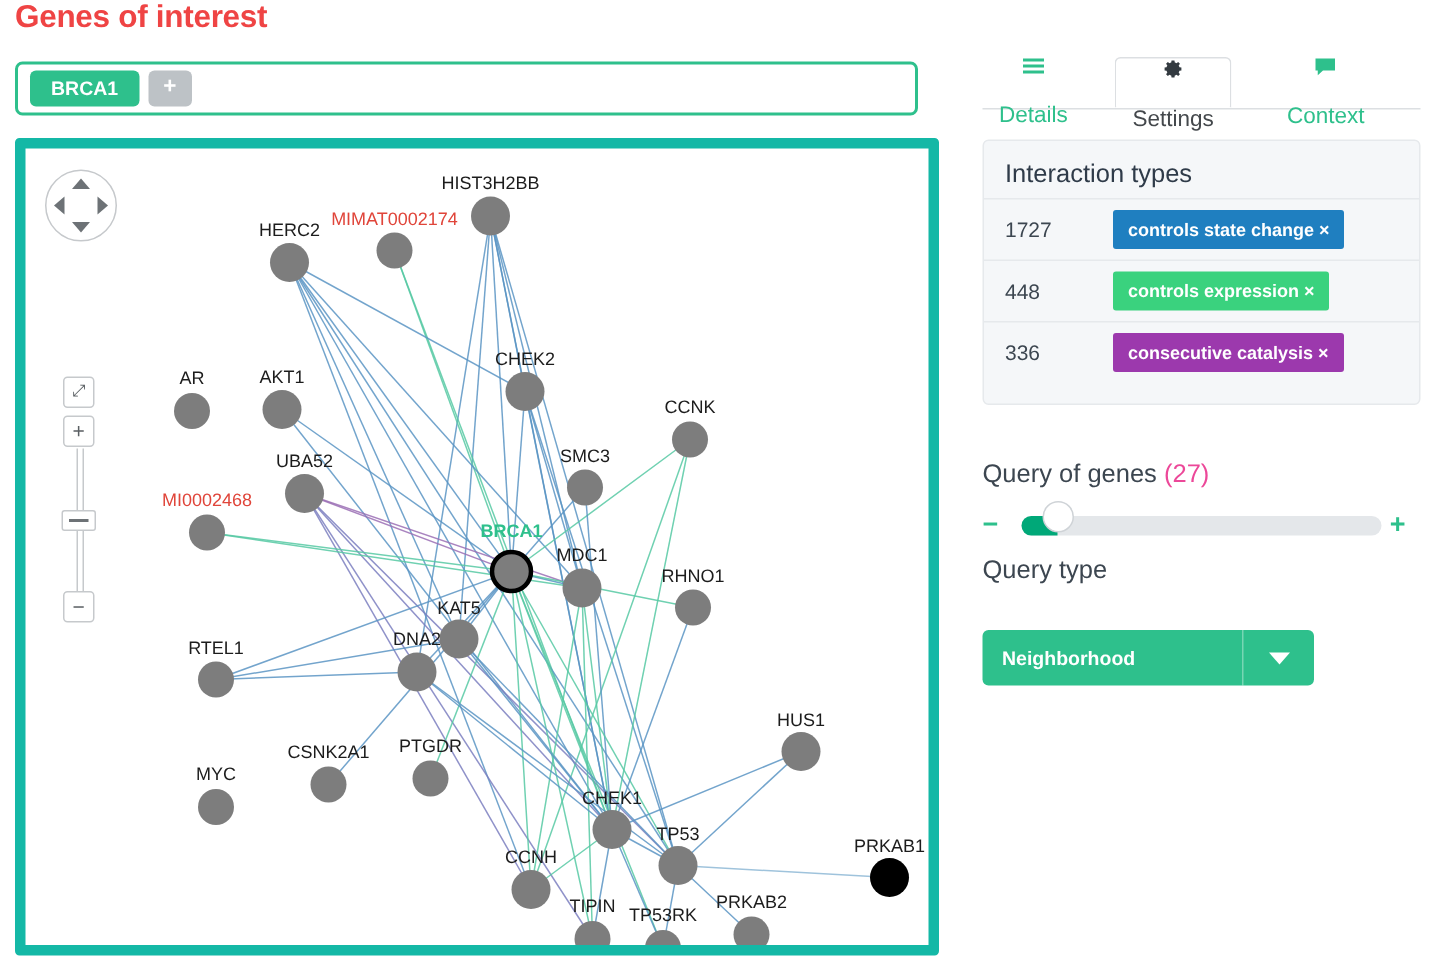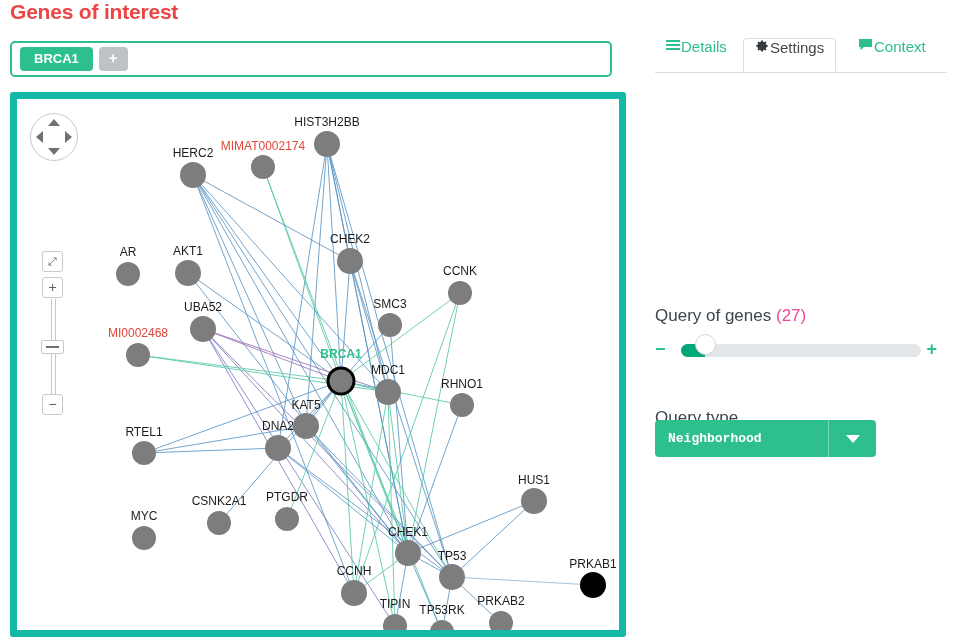--- a/index.html
+++ b/index.html
@@ -166,25 +166,27 @@
     left: 10px; top: 38px;
     width: 292px; height: 34px;
     border-bottom: 1px solid #dcdfe2;
   }
   .tab {
     position: absolute;
     top: 0;
     height: 34px;
     padding: 0 11px;
     display: flex;
-    gap: 1px;
+    align-items: center;
+    gap: 15px;
     font-size: 15px;
     color: #2ec08c;
     cursor: pointer;
     box-sizing: border-box;
+    flex-direction: column;
   }
   .tab.active {
     color: #44484c;
     background: #fff;
     border: 1px solid #dcdfe2;
     border-bottom: 1px solid #fff;
     border-radius: 4px 4px 0 0;
   }
   #tab-details  { left: 0px; }
   #tab-settings { left: 88px; }
@@ -273,34 +275,33 @@
     width: 21px; height: 21px;
     border-radius: 50%;
     background: #fff;
     border: 1px solid #cfd3d7;
     cursor: pointer;
     box-sizing: border-box;
   }
 
   #query-type-label {
     position: absolute;
-    left: 10px; top: 408px;
+    left: 10px; top: 370px;
     font-size: 17px;
     color: #3c4650;
   }
   #query-select {
     position: absolute;
     left: 10px; top: 420px;
     width: 221px; height: 37px;
     background: #2ec08c;
     border-radius: 4px;
     display: flex;
     align-items: center;
     cursor: pointer;
-    font-family: Liberation Mono, monospace;
   }
   #query-value {
     flex: 1;
     color: #fff;
     font-size: 13px;
     font-weight: bold;
     padding-left: 13px;
   }
   #query-caret {
     width: 47px;
@@ -563,20 +564,37 @@
         <span class="tab-ico">
           <svg width="14" height="14" viewBox="0 0 20 20">
             <path fill="#333a40" d="M10 6.6a3.4 3.4 0 100 6.8 3.4 3.4 0 000-6.8zm0 5.1a1.7 1.7 0 110-3.4 1.7 1.7 0 010 3.4z"></path>
             <path fill="#333a40" d="M18 8.6l-1.9-.3a6.4 6.4 0 00-.7-1.7l1.2-1.5-1.7-1.7-1.5 1.2a6.4 6.4 0 00-1.7-.7L11.4 2H8.6l-.3 1.9a6.4 6.4 0 00-1.7.7L5.1 3.4 3.4 5.1l1.2 1.5a6.4 6.4 0 00-.7 1.7L2 8.6v2.8l1.9.3c.16.6.4 1.17.7 1.7l-1.2 1.5 1.7 1.7 1.5-1.2c.53.3 1.1.54 1.7.7l.3 1.9h2.8l.3-1.9c.6-.16 1.17-.4 1.7-.7l1.5 1.2 1.7-1.7-1.2-1.5c.3-.53.54-1.1.7-1.7l1.9-.3V8.6z"></path>
           </svg>
         </span>
         <span>Settings</span>
       </div>
     </div>
 
+    <div id="interaction-card">
+      <div id="interaction-title">Interaction types</div>
+      <div id="interaction-rows">
+          <div class="int-row">
+            <div class="int-count">1727</div>
+            <div class="int-badge" style="background: rgb(31, 127, 192);">controls state change ×</div>
+          </div>
+          <div class="int-row">
+            <div class="int-count">448</div>
+            <div class="int-badge" style="background: rgb(58, 210, 126);">controls expression ×</div>
+          </div>
+          <div class="int-row">
+            <div class="int-count">336</div>
+            <div class="int-badge" style="background: rgb(156, 57, 173);">consecutive catalysis ×</div>
+          </div>
+        </div>
+    </div>
 
     <div id="genes-count-label">
       <span>Query of genes</span>
       <span class="muted">(27)</span>
     </div>
 
     <div id="slider-row">
       <span id="slider-minus">−</span>
       <div id="slider-track">
         <div id="slider-fill" style="width: 10%;"></div>

